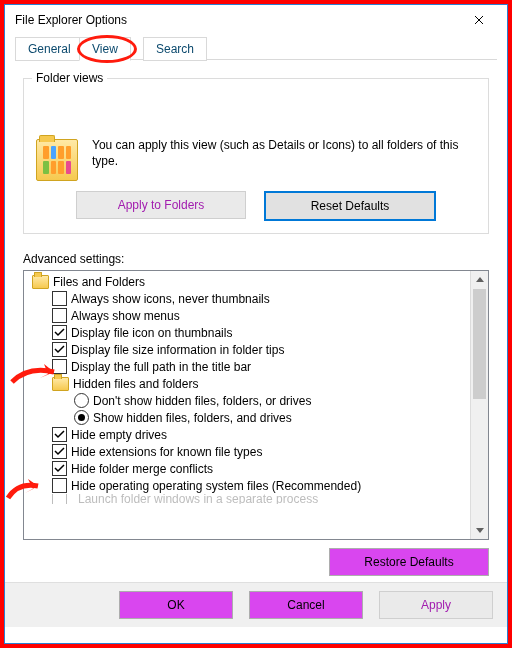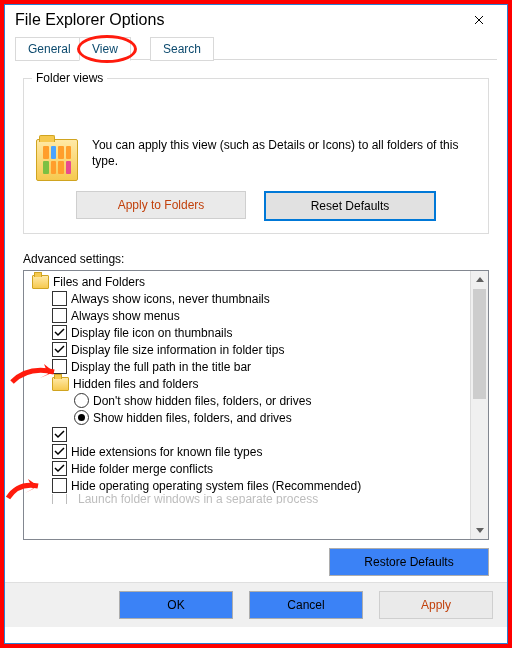--- a/index.html
+++ b/index.html
@@ -1,43 +1,43 @@
 <!DOCTYPE html>
 <html><head>
 <meta charset="utf-8">
 <style>
   html,body{margin:0;padding:0;background:#fff;font-family:"Segoe UI",Tahoma,sans-serif;font-size:12px;color:#000;}
   .outer{width:504px;height:640px;border:4px solid #ff0000;position:relative;background:#fff;}
   .win{position:absolute;left:0;top:0;right:0;bottom:0;border:1px solid #2a80d2;background:#fff;box-shadow:0 0 0 rgba(0,0,0,0);}
   .titlebar{height:30px;display:flex;align-items:center;justify-content:space-between;padding:0 8px 0 10px;}
-  .titlebar .title{font-size:16px;color:#000;}
+  .titlebar .title{font-size:12px;color:#000;}
   .closebtn{width:40px;height:28px;display:flex;align-items:center;justify-content:center;cursor:pointer;}
   .closebtn svg{width:10px;height:10px;}
   .tabs{position:relative;margin:2px 10px 0 10px;height:22px;border-bottom:1px solid #d9d9d9;}
   .tab{position:absolute;top:0;height:22px;line-height:22px;padding:0 12px;background:#fff;border:1px solid #d9d9d9;border-bottom:1px solid #d9d9d9;color:#0c4a6e;font-size:12px;cursor:pointer;}
   .tab.active{border-bottom:1px solid #fff;z-index:2;}
   .tab-general{left:0;}
   .tab-view{left:64px;}
-  .tab-search{left:135px;}
+  .tab-search{left:128px;}
   .ring{position:absolute;border:3px solid #ff1b0d;border-radius:50%;width:54px;height:22px;left:62px;top:-2px;z-index:5;pointer-events:none;}
   .content{padding:10px 18px 6px 18px;}
   .groupbox{border:1px solid #dcdcdc;margin-top:8px;padding:14px 10px 12px 10px;position:relative;}
   .groupbox .legend{position:absolute;top:-8px;left:8px;background:#fff;padding:0 4px;font-size:12px;color:#000;}
   .fv-row{display:flex;align-items:flex-start;gap:12px;margin-top:44px;}
   .folder-icon{width:40px;height:40px;margin:2px 2px 0 2px;background:linear-gradient(#ffe9a6,#f6c94f);border:1px solid #d0a420;position:relative;border-radius:2px;}
   .folder-icon::before{content:"";position:absolute;left:2px;top:-5px;width:14px;height:6px;background:#f6c94f;border:1px solid #d0a420;border-bottom:none;border-radius:2px 2px 0 0;}
   .folder-icon .dots{position:absolute;inset:6px;display:grid;grid-template-columns:repeat(4,1fr);grid-auto-rows:1fr;gap:2px;}
   .folder-icon .dots i{display:block;background:#ff9e2c;border-radius:1px;}
   .folder-icon .dots i:nth-child(2){background:#4aa3ff;}
   .folder-icon .dots i:nth-child(5){background:#7cc043;}
   .folder-icon .dots i:nth-child(8){background:#e84a8f;}
   .fv-text{flex:1;font-size:12px;line-height:1.35;}
   .fv-buttons{display:flex;justify-content:center;gap:18px;margin-top:10px;}
-  .btn{min-width:140px;height:26px;border:1px solid #adadad;background:#3b82f6;color:#000;font-size:12px;display:flex;align-items:center;justify-content:center;cursor:pointer;padding:0 14px;}
-  .btn.disabled{color:#c2410c;background:#eaeaea;border-color:#cfcfcf;cursor:default;}
+  .btn{min-width:140px;height:26px;border:1px solid #adadad;background:#d946ef;color:#000;font-size:12px;display:flex;align-items:center;justify-content:center;cursor:pointer;padding:0 14px;}
+  .btn.disabled{color:#a21caf;background:#eaeaea;border-color:#cfcfcf;cursor:default;}
   .btn.blue{border:2px solid #0078d7;background:#e1e1e1;}
   .adv-label{margin-top:18px;margin-bottom:4px;font-size:12px;}
   .treebox{border:1px solid #828790;height:268px;position:relative;display:flex;overflow:hidden;}
   .treescroll{flex:1;overflow:hidden;padding:2px 2px 2px 4px;}
   .scrollbar{width:17px;background:#f0f0f0;border-left:1px solid #dcdcdc;position:relative;}
   .scroll-arrow{position:absolute;left:0;width:17px;height:17px;display:flex;align-items:center;justify-content:center;color:#606060;}
   .scroll-arrow.up{top:0;}
   .scroll-arrow.down{bottom:0;}
   .scroll-thumb{position:absolute;left:2px;top:18px;width:13px;height:110px;background:#cdcdcd;}
   .node{display:flex;align-items:center;height:17px;gap:4px;font-size:12px;white-space:nowrap;}
@@ -155,20 +155,21 @@
             <span class="rad checked"></span>
             <span>Show hidden files, folders, and drives</span>
           </div>
 
           <div class="node lvl1">
             <span class="chk checked">
                 <svg viewBox="0 0 11 11">
                   <path d="M1 5 L4 8 L10 2" stroke="#000" stroke-width="1.5" fill="none"></path>
                 </svg>
               </span>
+            <span>Hide empty drives</span>
           </div>
           <div class="node lvl1">
             <span class="chk checked">
                 <svg viewBox="0 0 11 11">
                   <path d="M1 5 L4 8 L10 2" stroke="#000" stroke-width="1.5" fill="none"></path>
                 </svg>
               </span>
             <span>Hide extensions for known file types</span>
           </div>
           <div class="node lvl1">

